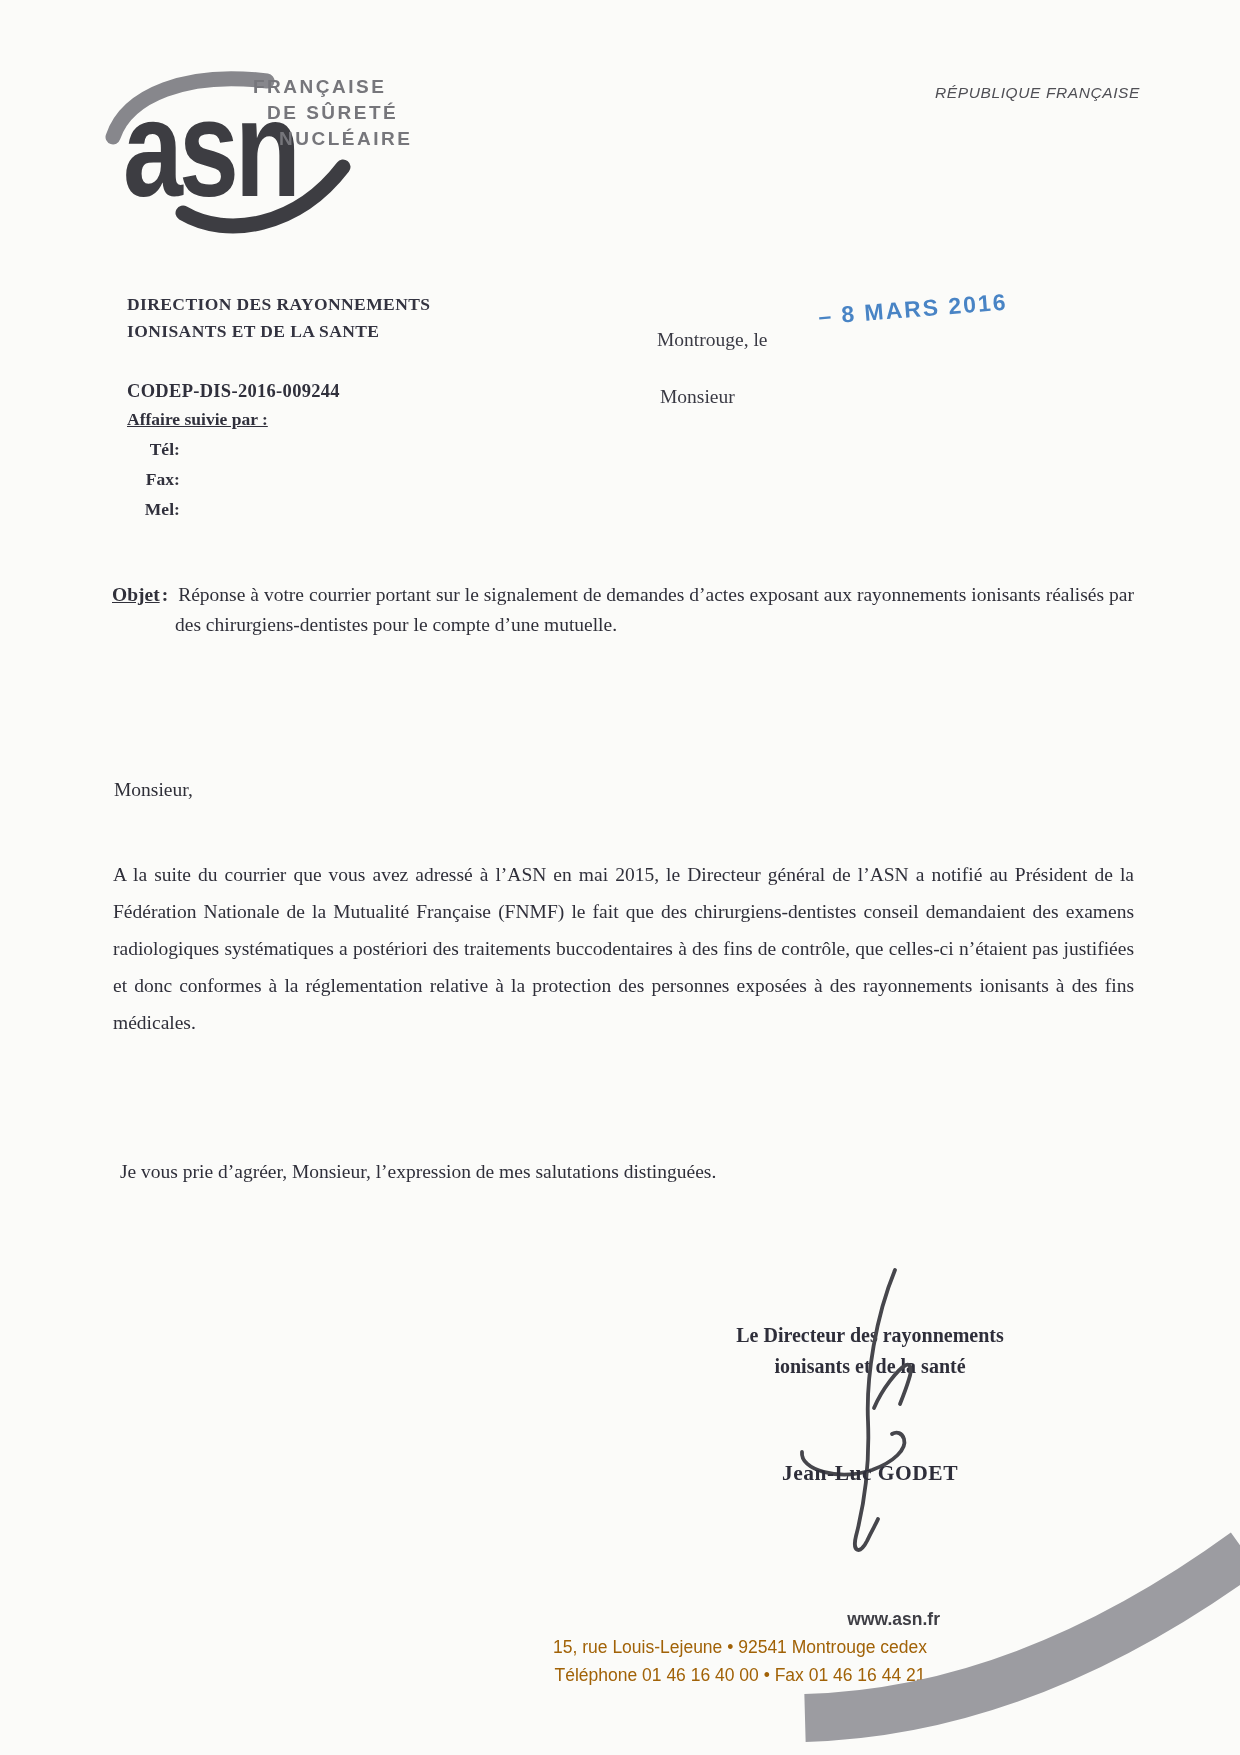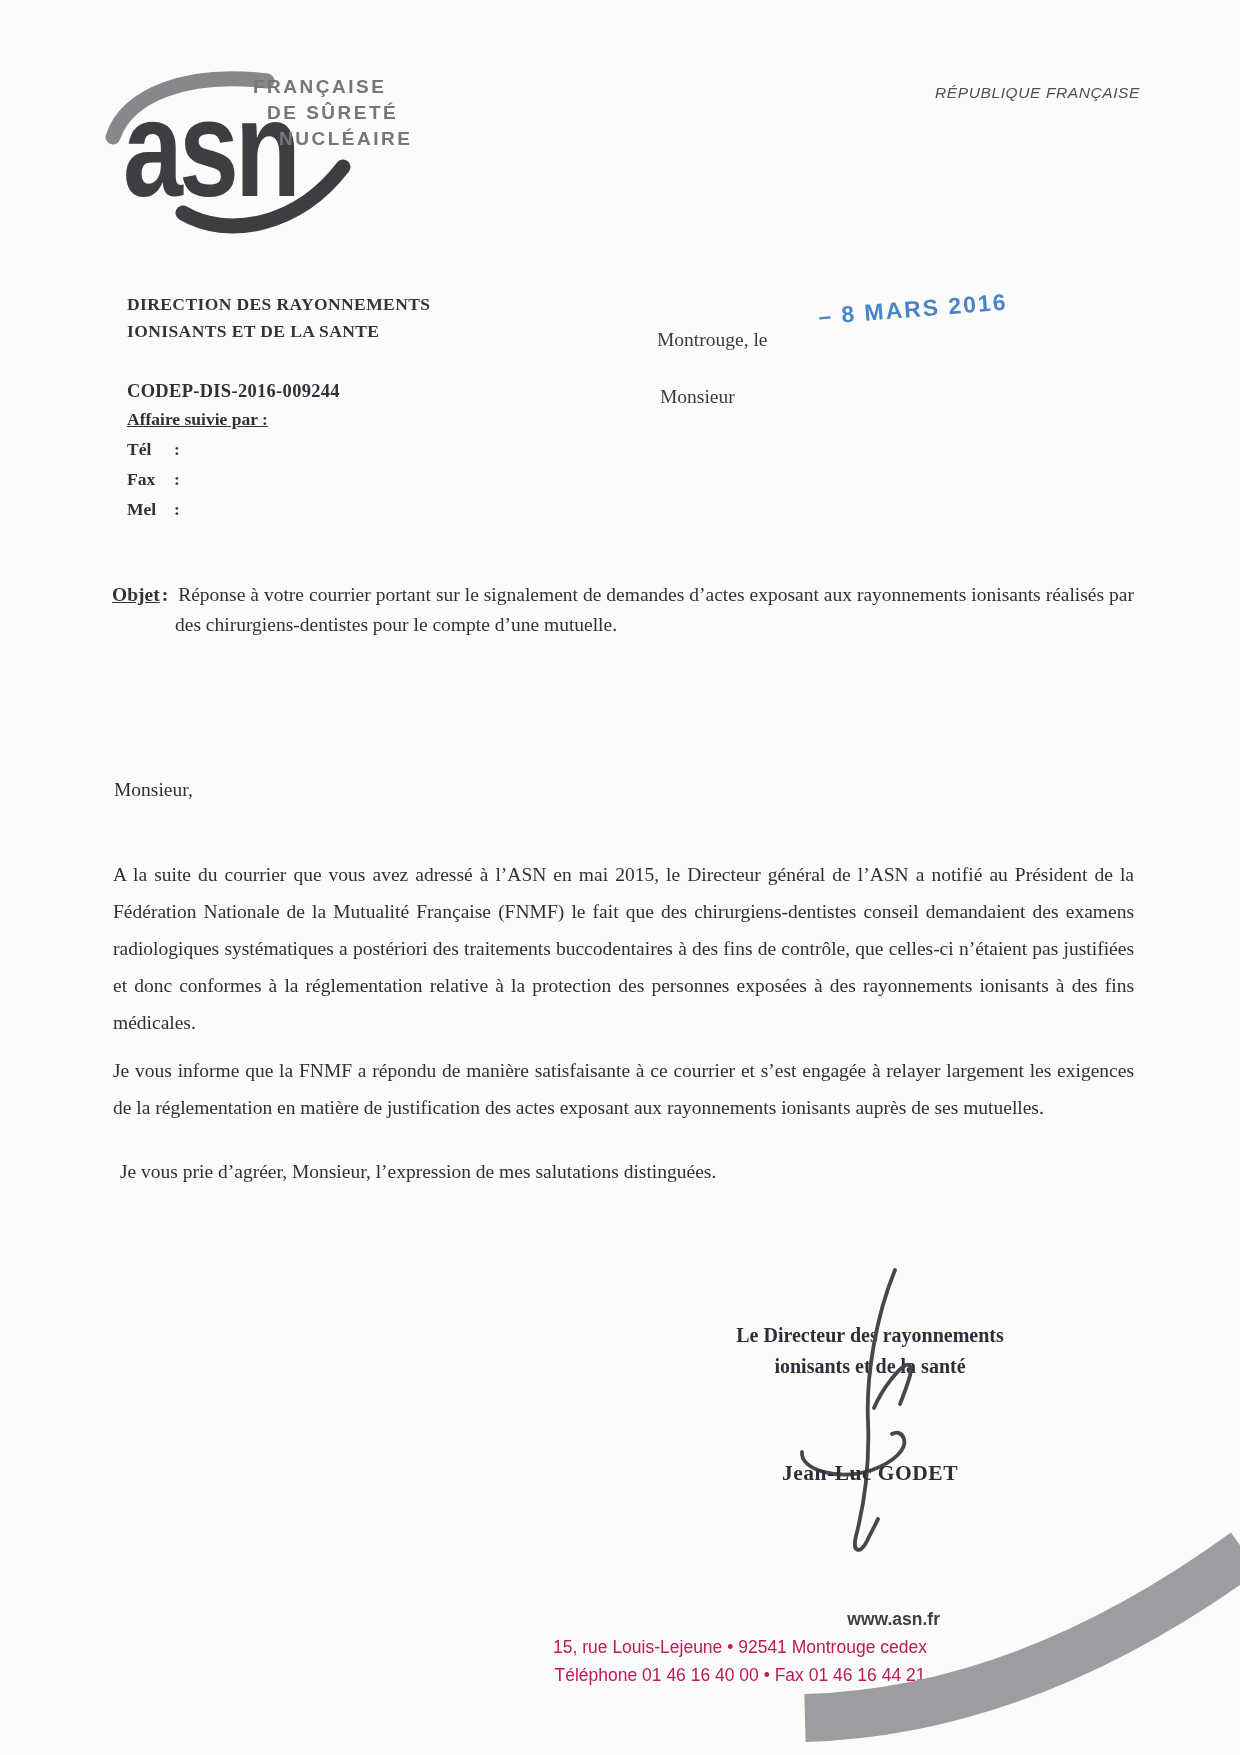--- a/index.html
+++ b/index.html
@@ -49,21 +49,21 @@
     font-weight: bold; font-size: 23px; letter-spacing: 2px;
     color: #3c7cc2; transform: rotate(-4.5deg); opacity: 0.93;
     white-space: nowrap;
   }
   .recipient { position: absolute; left: 660px; top: 386px; font-size: 19.5px; color: #3a3a44; }
 
   .refblock { position: absolute; left: 127px; top: 381px; font-size: 18px; color: #30303c; }
   .refblock .ref-number { font-weight: bold; font-size: 18.5px; letter-spacing: 0.3px; }
   .refblock .affaire { font-weight: bold; margin-top: 7px; font-size: 17.5px; text-decoration: underline; }
   .contact-row { margin-top: 9px; font-weight: bold; font-size: 17.5px; }
-  .contact-row .lab { display: inline-block; width: 47px; }
+  .contact-row .lab { display: inline-block; width: 47px; text-align: right; }
 
   
   .objet {
     position: absolute; left: 112px; top: 580px; width: 1022px;
     font-size: 19.5px; line-height: 30px; text-align: justify;
     padding-left: 63px; text-indent: -63px; color: #30303a;
   }
   .objet-label { font-weight: bold; text-decoration: underline; }
   .objet-colon { font-weight: bold; margin: 0 10px 0 2px; }
 
@@ -89,21 +89,21 @@
 
   
   .footer-web {
     position: absolute; left: 640px; top: 1609px; width: 300px;
     text-align: right; font-family: "Liberation Sans", sans-serif;
     font-weight: bold; font-size: 17.5px; color: #3e3e45;
   }
   .footer-addr, .footer-phone {
     position: absolute; left: 490px; width: 500px; text-align: center;
     font-family: "Liberation Sans", sans-serif;
-    font-size: 17.5px; color: #be185d;
+    font-size: 17.5px; color: #a16207;
   }
   .footer-addr { top: 1637px; }
   .footer-phone { top: 1665px; }
 
   .swoosh-svg { position: absolute; left: 790px; top: 1530px; width: 450px; height: 225px; }
 </style>
 </head>
 <body>
 
 <div class="page">
@@ -144,21 +144,20 @@
       <span class="lab">Mel</span><span>:</span>
     </div>
   </div>
 
   <div class="objet">
     <span class="objet-label">Objet</span><span class="objet-colon">:</span><span>Réponse à votre courrier portant sur le signalement de demandes d’actes exposant aux rayonnements ionisants réalisés par des chirurgiens-dentistes pour le compte d’une mutuelle.</span>
   </div>
 
   <div class="salutation">Monsieur,</div>
   <div class="para para-1">A la suite du courrier que vous avez adressé à l’ASN en mai 2015, le Directeur général de l’ASN a notifié au Président de la Fédération Nationale de la Mutualité Française (FNMF) le fait que des chirurgiens-dentistes conseil demandaient des examens radiologiques systématiques a postériori des traitements buccodentaires à des fins de contrôle, que celles-ci n’étaient pas justifiées et donc conformes à la réglementation relative à la protection des personnes exposées à des rayonnements ionisants à des fins médicales.</div>
-  <div class="para para-2">Je vous informe que la FNMF a répondu de manière satisfaisante à ce courrier et s’est engagée à relayer largement les exigences de la réglementation en matière de justification des actes exposant aux rayonnements ionisants auprès de ses mutuelles.</div>
   <div class="closing">Je vous prie d’agréer, Monsieur, l’expression de mes salutations distinguées.</div>
 
   <div class="sig-title">
     <div>Le Directeur des rayonnements</div>
     <div>ionisants et de la santé</div>
   </div>
   <svg class="sig-svg" viewBox="0 0 180 320">
     <g fill="none" stroke="#46464c" stroke-width="3.8" stroke-linecap="round" stroke-linejoin="round">
       <path d="M 125 12 C 106 58 96 118 98 163 C 100 214 92 255 86 278 C 82 294 90 297 97 283 C 102 272 106 266 108 261"></path>
       <path d="M 104 150 C 112 131 128 111 136 107 C 141 105 142 112 139 121 C 136 131 132 141 130 146"></path>

